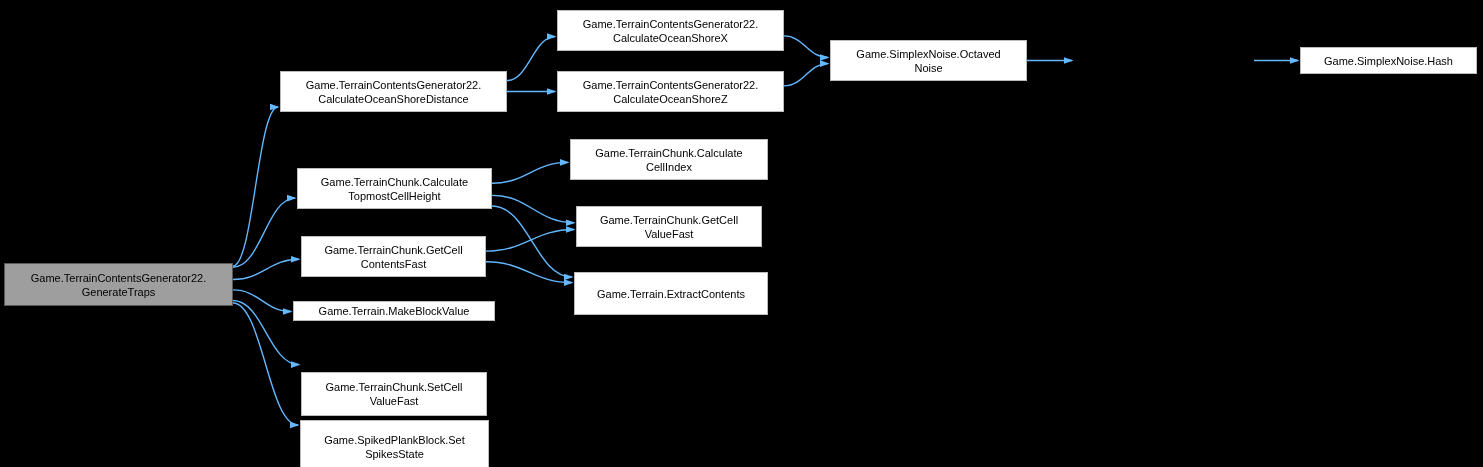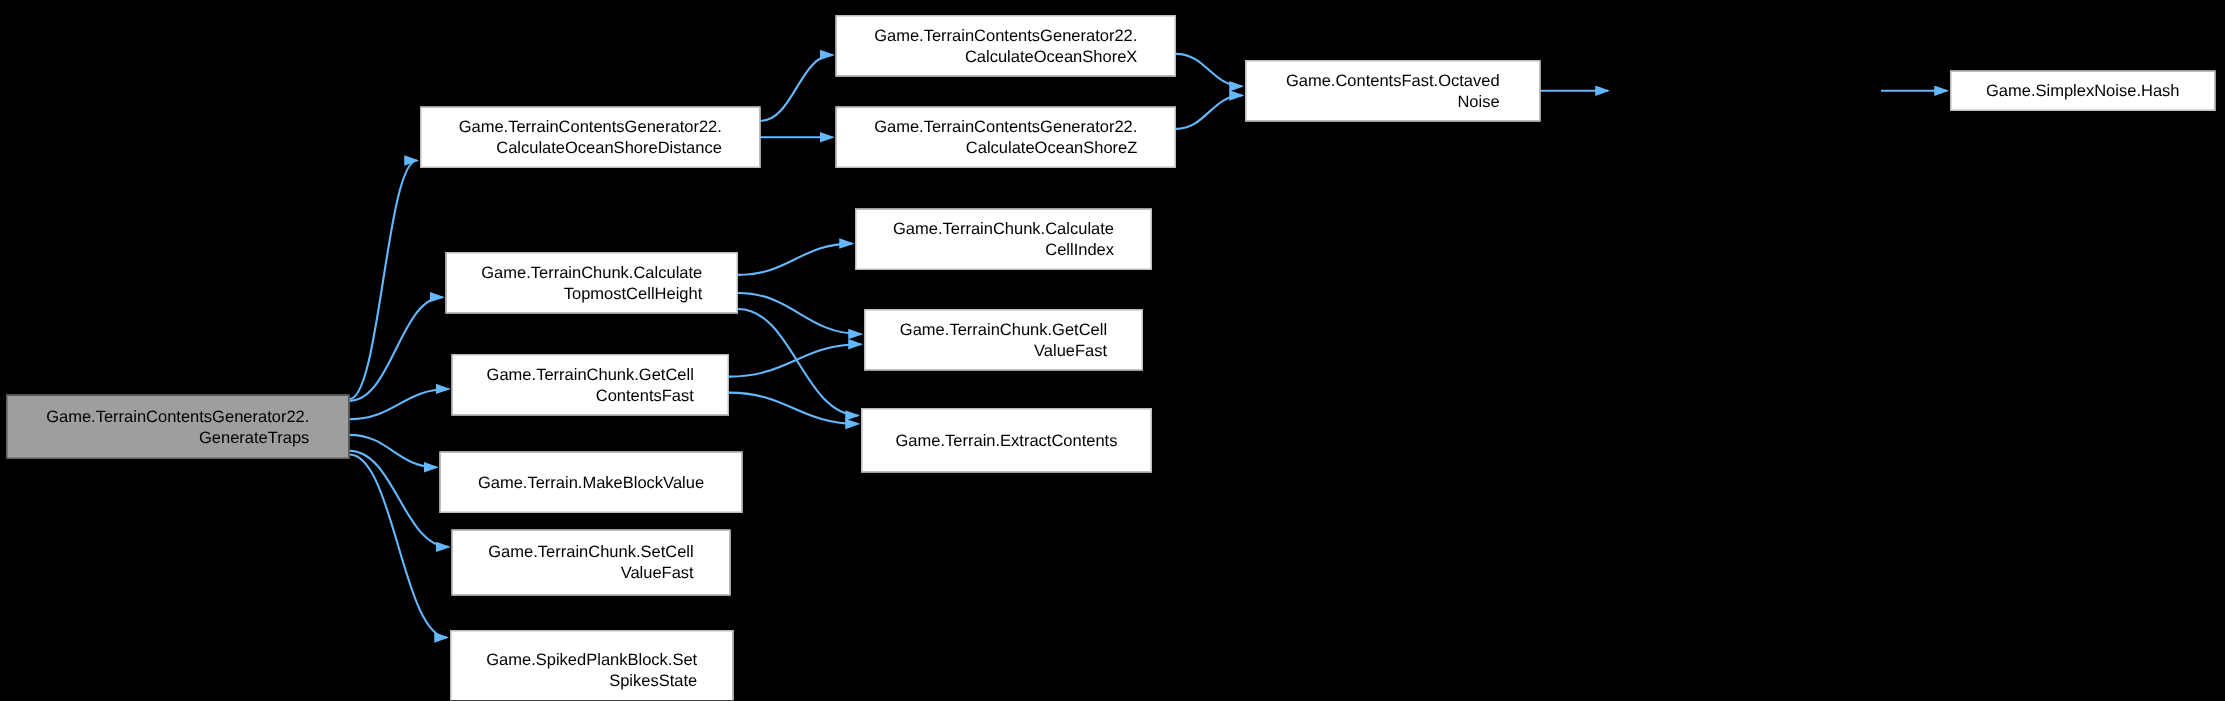--- a/index.html
+++ b/index.html
@@ -22,21 +22,21 @@
   #edges{position:absolute;left:0;top:0;width:1483px;height:467px;pointer-events:none;}
   #edges path.edge{fill:none;stroke:var(--edge);stroke-width:1.4px;}
   .node{
     position:absolute;
     box-sizing:border-box;
     background:var(--node-fill);
     border:1px solid var(--node-border);
     color:var(--text);
     font-size:11px;
     line-height:14px;
-    text-align:right;
+    text-align:center;
     white-space:pre-line;
     display:flex;
     align-items:center;
     justify-content:center;
     padding:2px 4px;
     cursor:pointer;
   }
   .node.highlight{
     background:var(--hl-fill);
     border:1px solid var(--hl-border);
@@ -78,41 +78,41 @@
 
   <div class="node" style="left:280px;top:71px;width:227px;height:41px">Game.TerrainContentsGenerator22.
 CalculateOceanShoreDistance</div>
 
   <div class="node" style="left:557px;top:10px;width:227px;height:41px">Game.TerrainContentsGenerator22.
 CalculateOceanShoreX</div>
 
   <div class="node" style="left:557px;top:71px;width:227px;height:41px">Game.TerrainContentsGenerator22.
 CalculateOceanShoreZ</div>
 
-  <div class="node" style="left:830px;top:40px;width:197px;height:41px">Game.ContentsFast.Octaved
+  <div class="node" style="left:830px;top:40px;width:197px;height:41px">Game.SimplexNoise.Octaved
 Noise</div>
 
 
   <div class="node" style="left:1300px;top:47px;width:177px;height:27px">Game.SimplexNoise.Hash</div>
 
   <div class="node" style="left:297px;top:168px;width:195px;height:41px">Game.TerrainChunk.Calculate
 TopmostCellHeight</div>
 
   <div class="node" style="left:570px;top:139px;width:198px;height:41px">Game.TerrainChunk.Calculate
 CellIndex</div>
 
   <div class="node" style="left:576px;top:206px;width:186px;height:41px">Game.TerrainChunk.GetCell
 ValueFast</div>
 
   <div class="node" style="left:301px;top:236px;width:185px;height:41px">Game.TerrainChunk.GetCell
 ContentsFast</div>
 
   <div class="node" style="left:574px;top:272px;width:194px;height:43px">Game.Terrain.ExtractContents</div>
 
-  <div class="node" style="left:293px;top:301px;width:202px;height:41px">Game.Terrain.MakeBlockValue</div>
+  <div class="node" style="left:293px;top:301px;width:202px;height:20px">Game.Terrain.MakeBlockValue</div>
 
-  <div class="node" style="left:301px;top:353px;width:186px;height:44px">Game.TerrainChunk.SetCell
+  <div class="node" style="left:301px;top:372px;width:186px;height:44px">Game.TerrainChunk.SetCell
 ValueFast</div>
 
   <div class="node" style="left:300px;top:420px;width:189px;height:54px">Game.SpikedPlankBlock.Set
 SpikesState</div>
 
 </div>
 
 </body></html>

